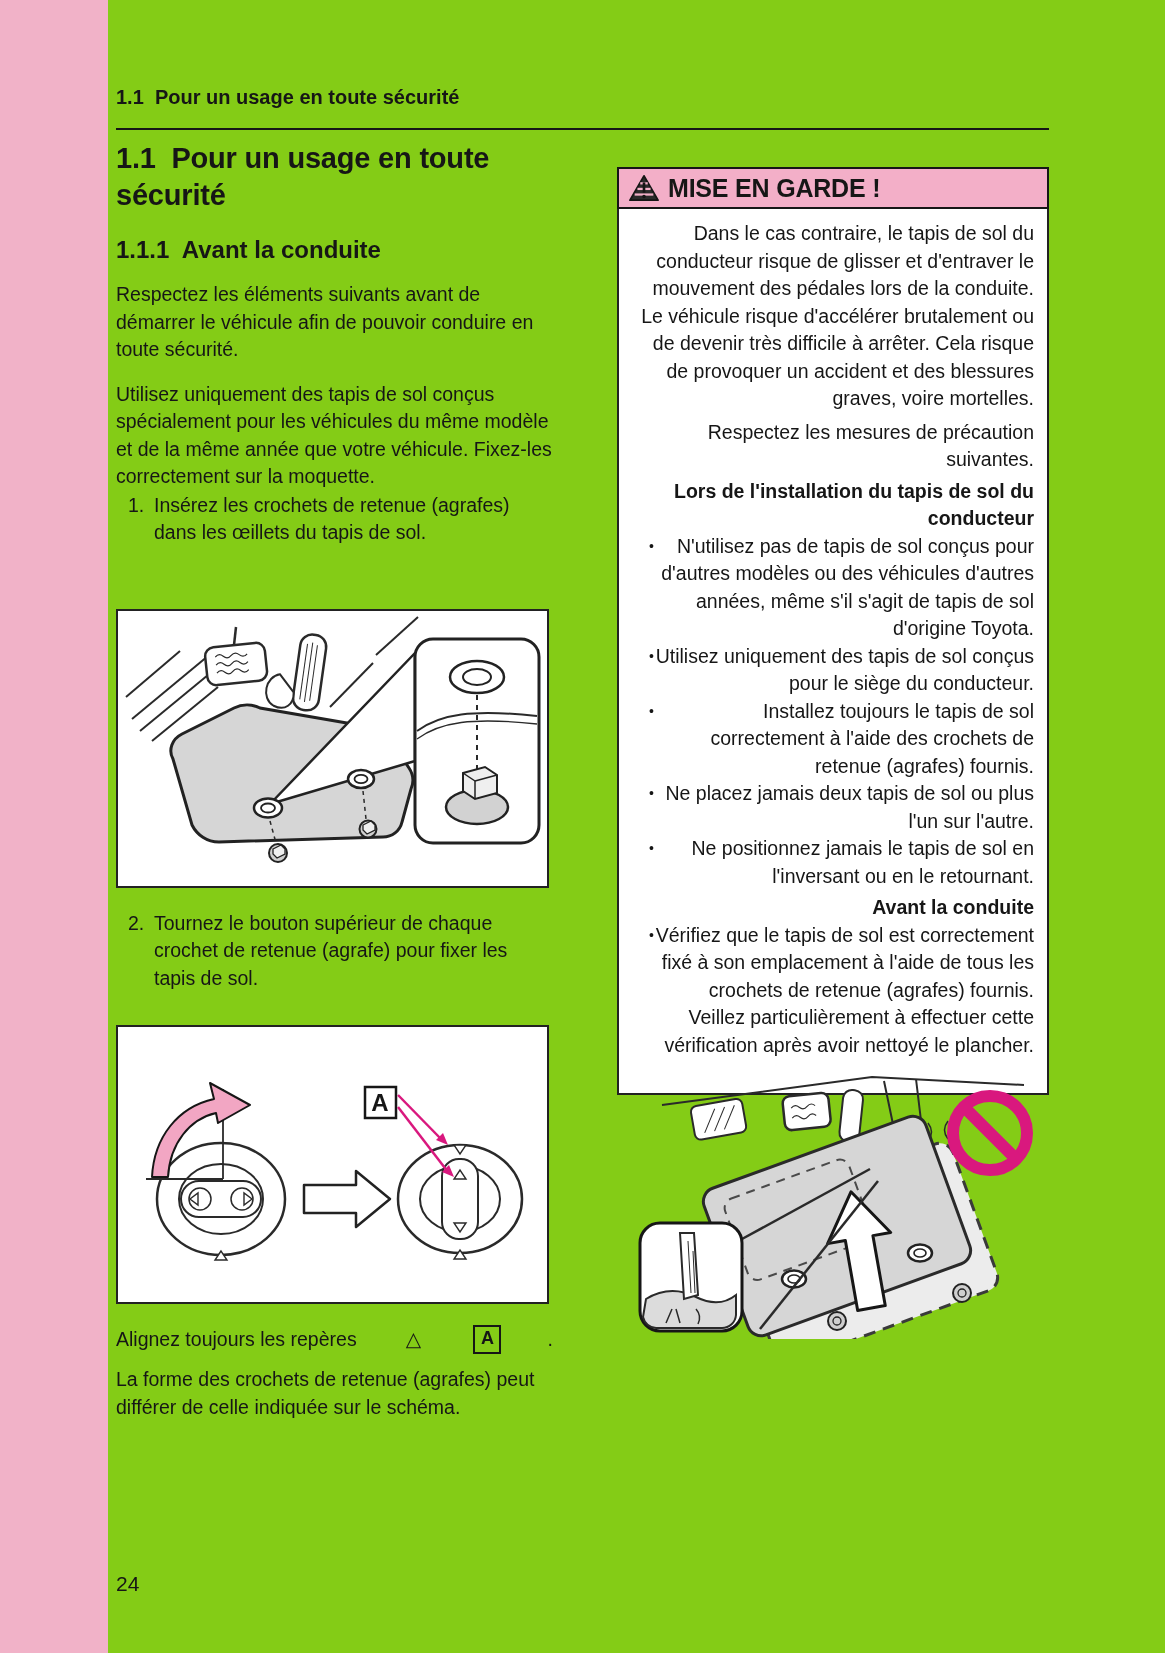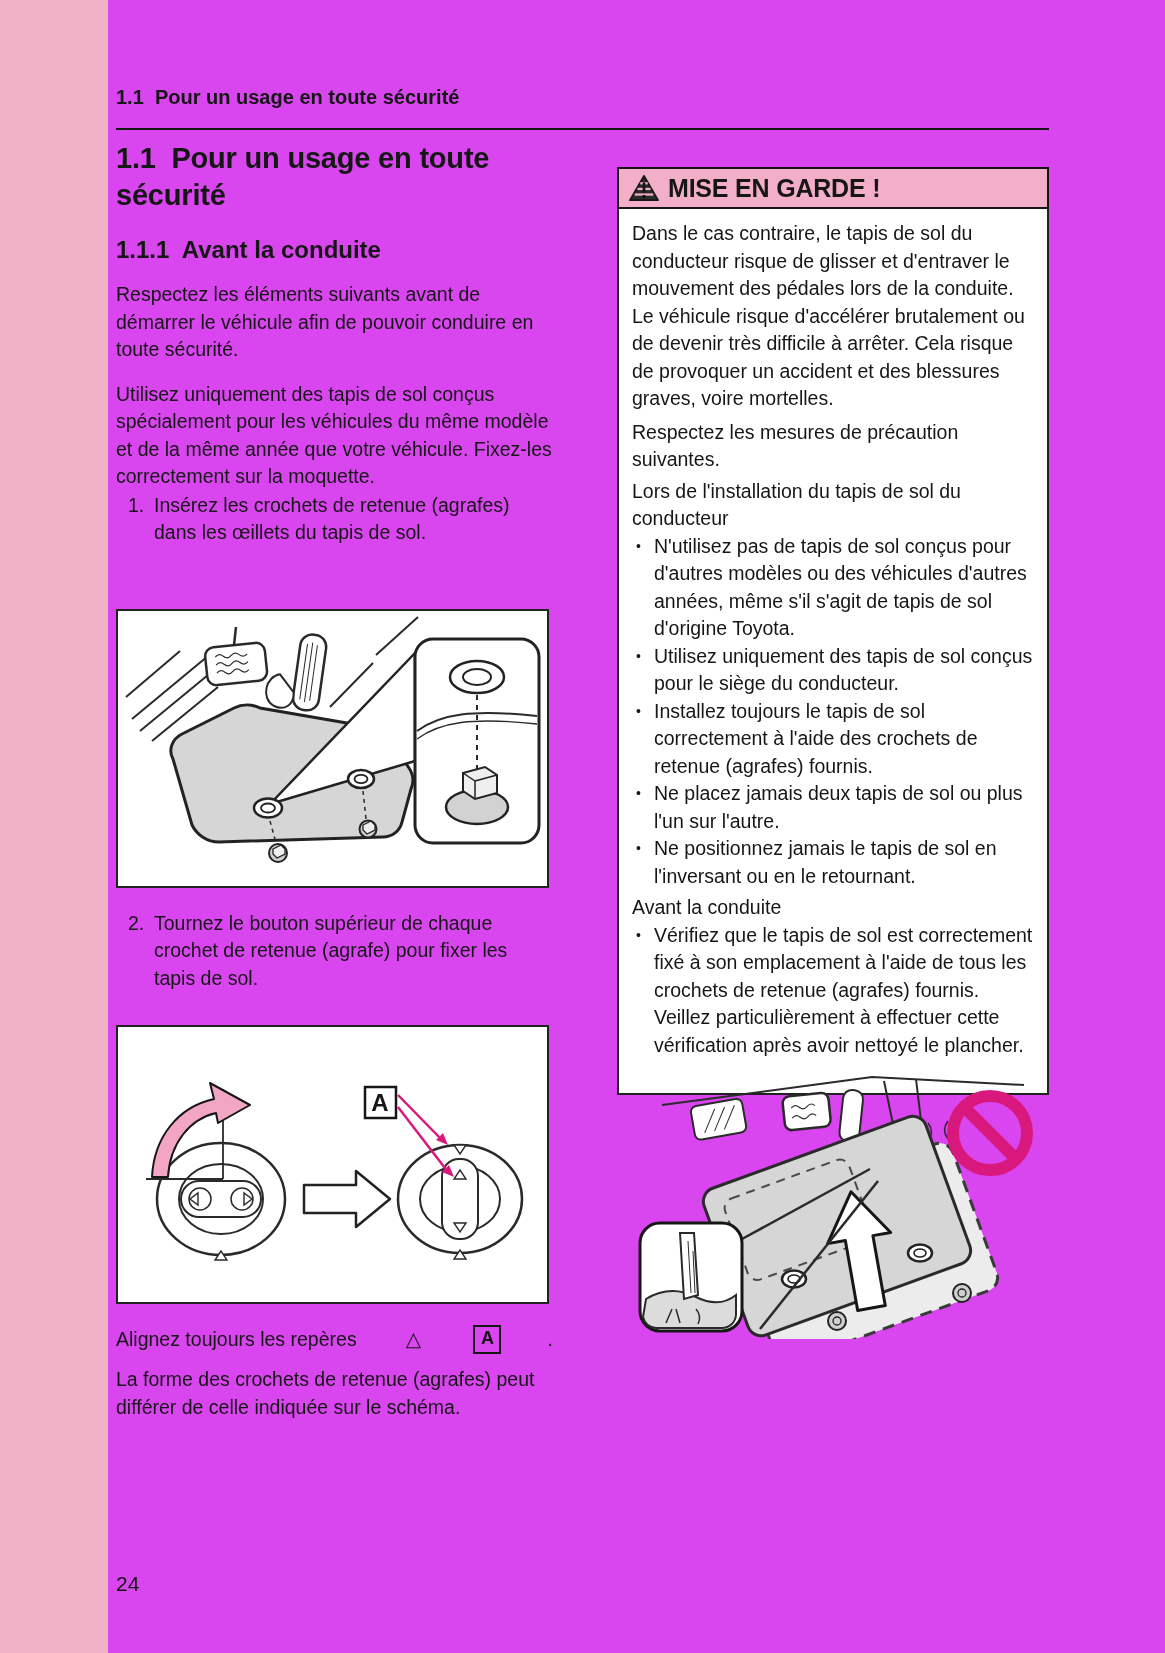--- a/index.html
+++ b/index.html
@@ -1,16 +1,16 @@
 <!DOCTYPE html>
 <html><head>
 <meta charset="utf-8">
 <style>
   html,body{margin:0;padding:0;background:#fff;}
-  .page{position:relative;width:1165px;height:1653px;background:#d946ef;overflow:hidden;
+  .page{position:relative;width:1165px;height:1653px;background:#84cc16;overflow:hidden;
         font-family:"Liberation Sans","DejaVu Sans",sans-serif;color:#161616;}
   .sidebar{position:absolute;left:0;top:0;width:108px;height:1653px;background:#F1B2C8;}
 
   .running-head{position:absolute;left:116px;top:86px;font-weight:bold;font-size:20px;white-space:pre-wrap;}
   .head-rule{position:absolute;left:116px;top:128px;width:933px;height:2px;background:#161616;}
 
   .left-col{position:absolute;left:116px;top:140px;width:437px;}
   .title{font-size:29px;line-height:37px;font-weight:bold;margin:0;white-space:pre-wrap;letter-spacing:-0.2px;}
   .subtitle{font-size:24px;line-height:28px;font-weight:bold;margin:22px 0 0;white-space:pre-wrap;}
   .body-p{font-size:19.5px;line-height:27.5px;margin:17px 0 0;}
@@ -22,27 +22,27 @@
   .fig-1{margin-top:62px;}
   .fig-2{margin-top:33px;}
   .caption-line{font-size:19.5px;line-height:30px;margin:20px 0 0;display:flex;align-items:center;flex-wrap:wrap;justify-content:space-between;}
   .tri-mark{font-size:20px;margin:0 4px 0 10px;}
   .a-box{display:inline-block;min-width:24px;height:25px;border:2px solid #161616;text-align:center;
          font-weight:bold;font-size:18px;line-height:23px;margin:0 7px 0 9px;}
   .note-p{font-size:19.5px;line-height:27.5px;margin:12px 0 0;}
   .page-num{position:absolute;left:116px;top:1572px;font-size:21px;font-weight:normal;}
 
   .warning{position:absolute;left:617px;top:167px;width:432px;height:928px;border:2px solid #222;
-           box-sizing:border-box;background:#fff;}
+           box-sizing:border-box;background:#fff;text-align:right;}
   .warn-header{display:flex;align-items:center;gap:8px;background:#F3AFC8;border:2.5px solid #161616;
                margin:-2px;height:42px;padding:0 9px;box-sizing:border-box;}
   .warn-title{font-weight:bold;font-size:25px;letter-spacing:-0.2px;}
   .warn-body{padding:7px 13px 0 13px;font-size:19.5px;line-height:27.5px;}
   .warn-body p{margin:6px 0 0;}
-  .warn-sub{font-weight:normal;margin:4px 0 0;line-height:27.5px;}
+  .warn-sub{font-weight:bold;margin:4px 0 0;line-height:27.5px;}
   .warn-list{margin:0;padding:0;list-style:none;}
   .warn-list li{display:grid;grid-template-columns:22px 1fr;}
   .bullet-mark{font-size:14px;line-height:27.5px;padding-left:4px;}
   .fig-3{margin-top:12px;}
   svg text{font-family:"Liberation Sans","DejaVu Sans",sans-serif;}
 </style>
 </head>
 <body>
 
 <div class="page">

